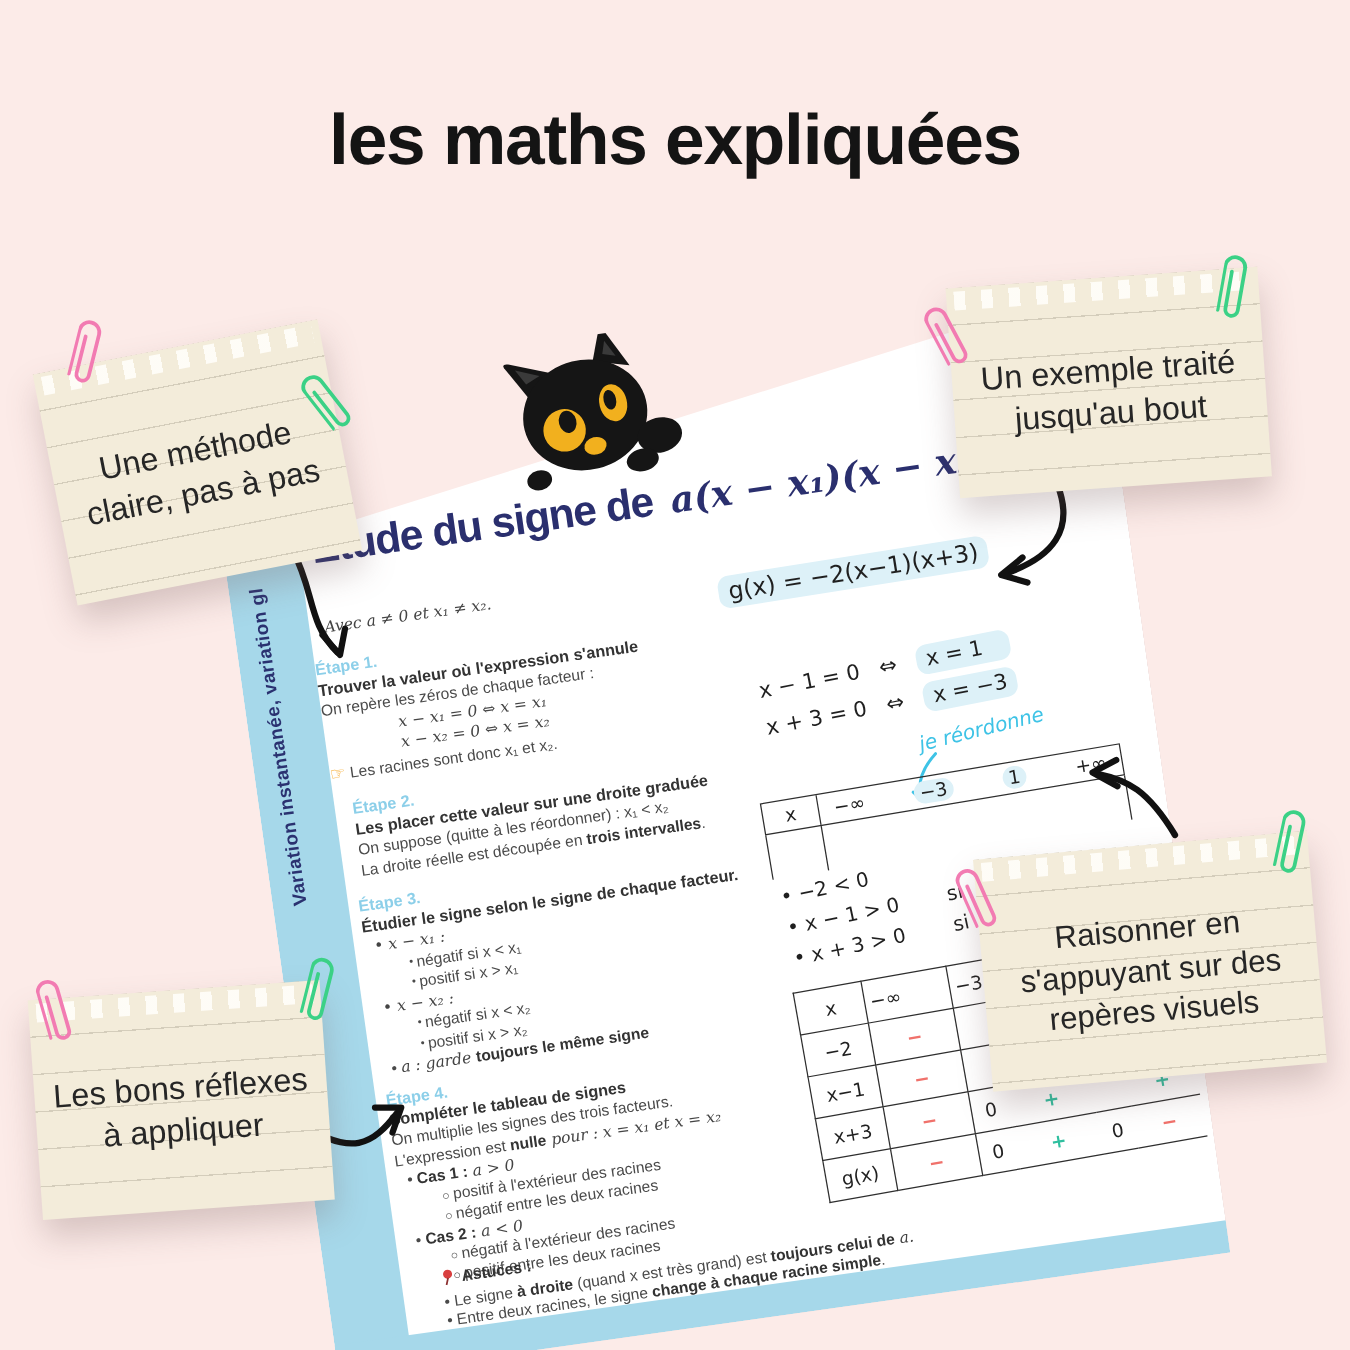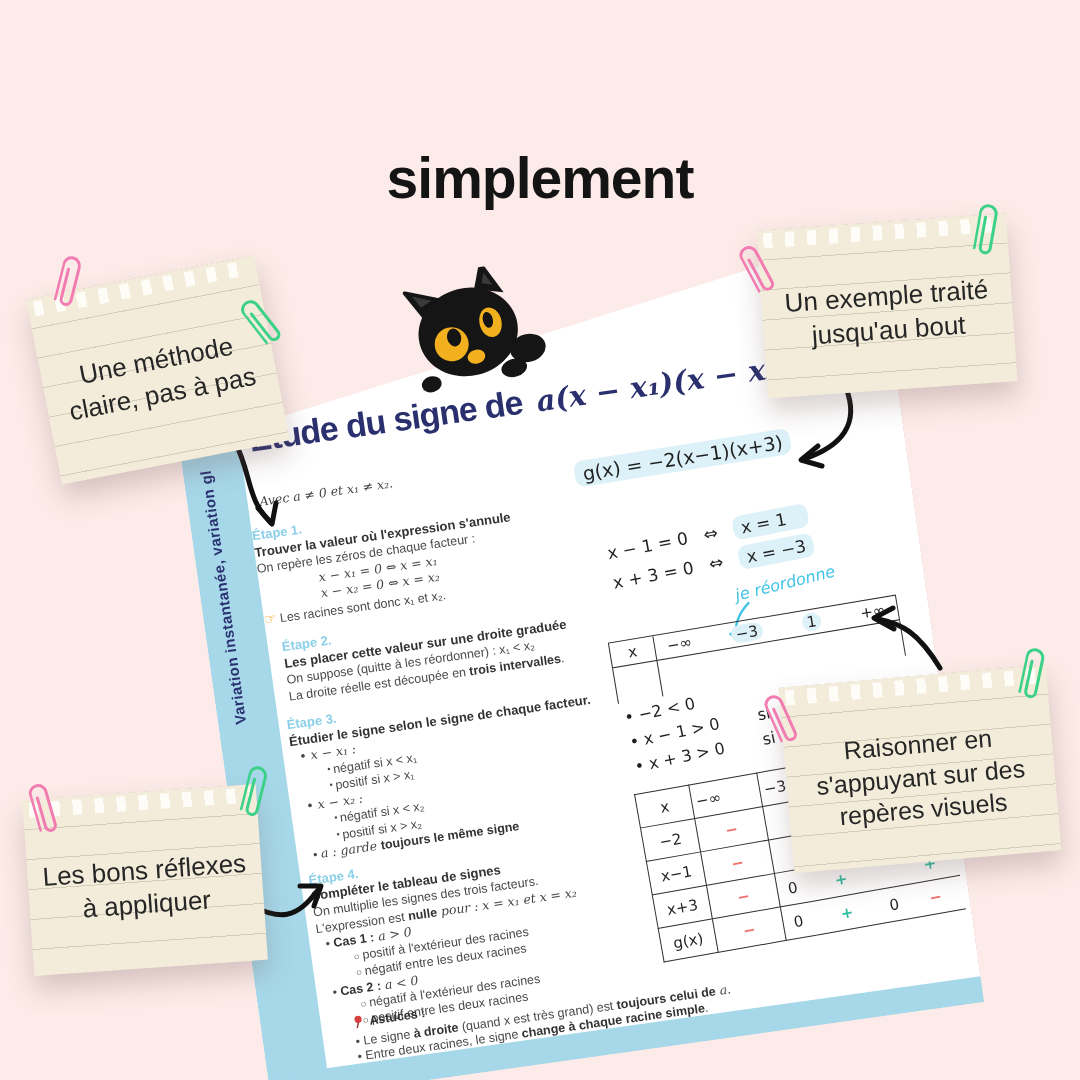--- a/index.html
+++ b/index.html
@@ -89,22 +89,21 @@
   .note-reflex{left:28px;top:792px;width:234px;height:176px;transform:rotate(-4deg);z-index:40;}
   .clip{position:absolute;z-index:45;}
 
   
   .arrows{position:absolute;left:0;top:0;z-index:35;pointer-events:none;}
 </style>
 </head>
 <body>
 
 <h1 class="main-title">
-  <br>
-  <span>simplement</span>
+  <span>les maths expliquées</span><br>
 </h1>
 
 <div class="paper">
   <div class="paper-bg">
     <div class="side-strip">
       <div class="side-text">Variation instantanée, variation gl</div>
     </div>
     <div class="bottom-strip"></div>
 
     <div class="ws-title">

